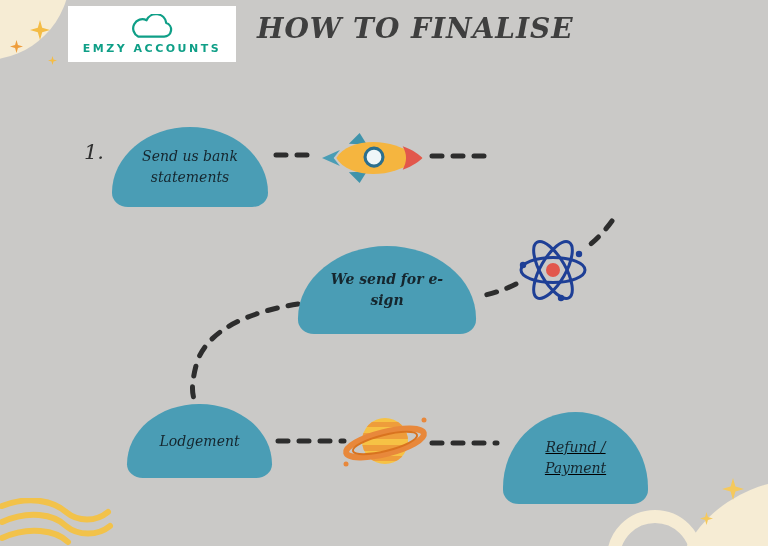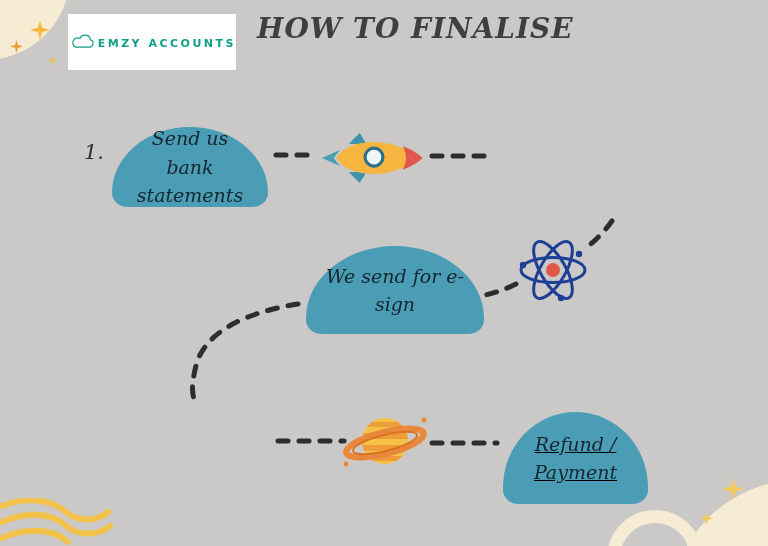--- a/index.html
+++ b/index.html
@@ -15,40 +15,40 @@
   .ring {
     position:absolute; border-radius:50%; border:13px solid #f6ecd4; background:transparent;
   }
   .star {
     position:absolute;
     clip-path: polygon(50% 0%, 61% 39%, 100% 50%, 61% 61%, 50% 100%, 39% 61%, 0% 50%, 39% 39%);
   }
   
   .logo-box {
     position:absolute; left:68px; top:6px; width:168px; height:56px;
-    background:#ffffff; display:flex; flex-direction:row; align-items:center; justify-content:flex-start;margin-top:8px;
+    background:#ffffff; display:flex; flex-direction:column; align-items:center; justify-content:center;
   }
   .logo-text {
     font-family:"DejaVu Sans", sans-serif; font-size:11px; font-weight:bold;
     letter-spacing:2.5px; color:#0f9f87; margin-top:2px; white-space:nowrap;
   }
   
   .title {
     position:absolute; left:257px; top:10px; width:320px;
     font-style:italic; font-weight:600; font-size:28px; line-height:38px;
     letter-spacing:1px; color:#3f3f3f;
   }
   
   .blob {
     position:absolute; background:#4a9db5;
     display:flex; align-items:center; justify-content:center; text-align:center;
     border-radius:50% 50% 16px 16px / 82% 82% 14px 14px;
   }
   .blob-label {
-    font-style:italic; font-size:19px; line-height:1.5; color:#15262e; padding:0 18px;
+    font-style:italic; font-size:14px; line-height:1.5; color:#15262e; padding:0 18px;
   }
   .step-number {
     position:absolute; left:84px; top:140px; font-style:italic; font-size:21px; color:#2f2f2f;
   }
   .connectors { position:absolute; left:0; top:0; pointer-events:none; }
   .icon-abs { position:absolute; }
 </style>
 </head>
 <body>
 
@@ -82,24 +82,27 @@
     </g>
   </svg>
 
   <div class="step-number">1.</div>
 
   <div class="blob" style="left:112px; top:127px; width:156px; height:80px;">
     <span class="blob-label">Send us bank statements</span>
   </div>
 
 
-  <div class="blob" style="left:306px; top:246px; width:178px; height:88px;">
+  <div class="blob" style="left:298px; top:246px; width:178px; height:88px;font-weight:bold;">
     <span class="blob-label">We send for e-sign</span>
   </div>
 
+  <div class="blob" style="left:127px; top:404px; width:145px; height:74px;">
+    <span class="blob-label">Lodgement</span>
+  </div>
 
   <div class="blob" style="left:503px; top:412px; width:145px; height:92px;text-decoration:underline;">
     <span class="blob-label">Refund / Payment</span>
   </div>
 
   <svg class="icon-abs" style="left:322px; top:130px;" width="104" height="56" viewBox="0 0 116 56">
     <path d="M0,28 L20,19 L13,28 L20,37 Z" fill="#4a9db5"></path>
     <path d="M30,12 L42,0 L50,13 Z" fill="#3f93ab"></path>
     <path d="M30,44 L42,56 L50,43 Z" fill="#3f93ab"></path>
     <path d="M16,28 C26,10 58,6 82,14 C96,19 106,24 112,28 C106,32 96,37 82,42 C58,50 26,46 16,28 Z" fill="#f5b53f"></path>

